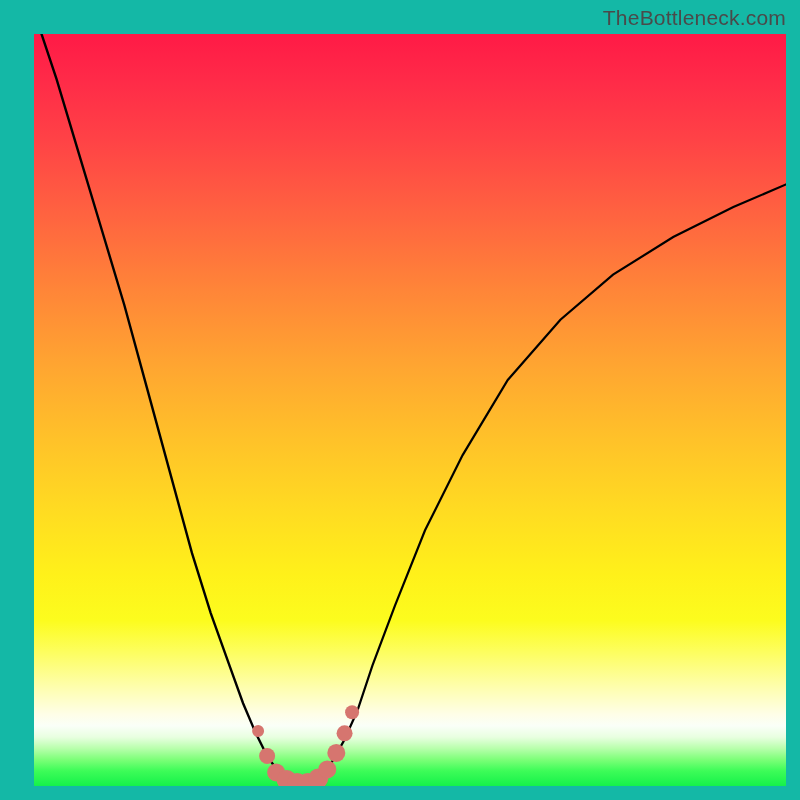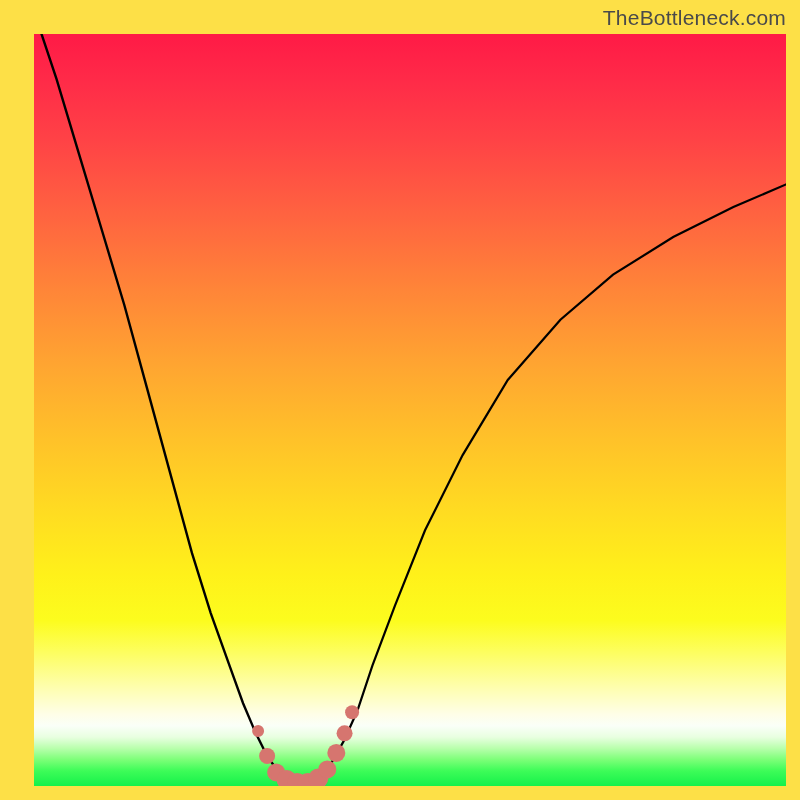--- a/index.html
+++ b/index.html
@@ -7,21 +7,21 @@
     padding: 0;
     width: 800px;
     height: 800px;
     background: #000;
     overflow: hidden;
     font-family: Arial, Helvetica, sans-serif;
   }
   .frame {
     position: absolute;
     inset: 0;
-    background: #fde047;
+    background: #14b8a6;
   }
   .plot-area {
     position: absolute;
     left: 34px;
     top: 34px;
     width: 752px;
     height: 752px;
     overflow: hidden;
   }
   .gradient {

